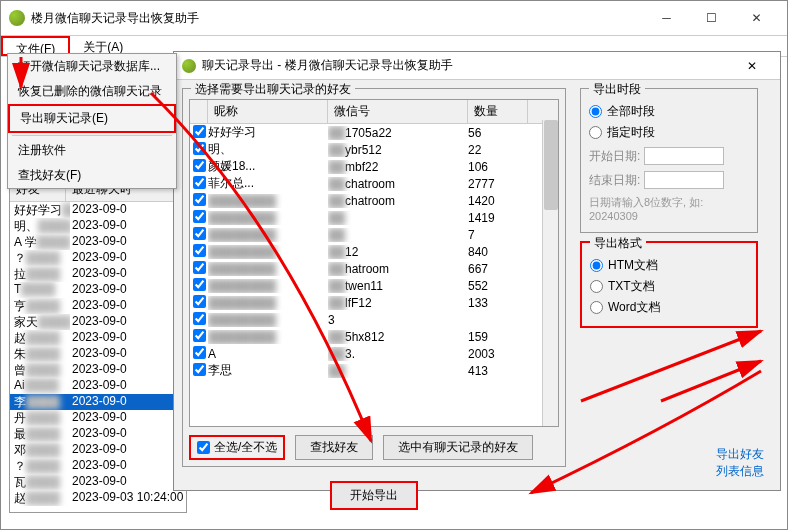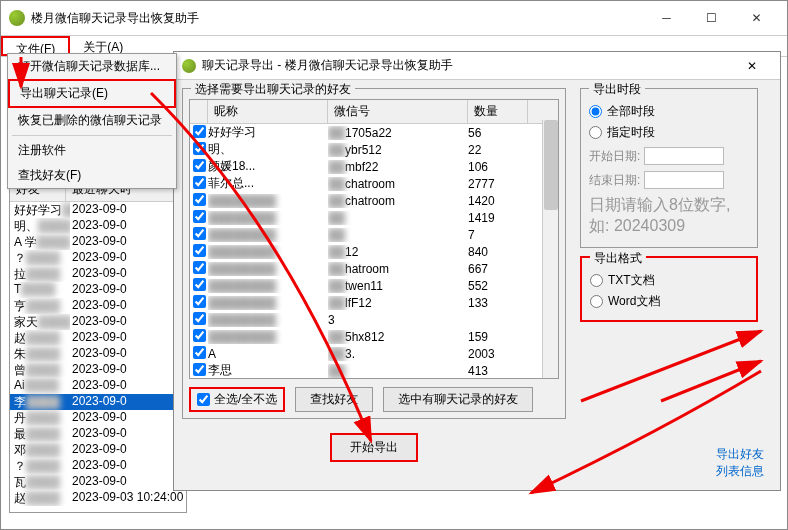--- a/index.html
+++ b/index.html
@@ -33,21 +33,21 @@
 .dialog .dlg-title .app-icon { width: 14px; height: 14px; border-radius: 50%; background: radial-gradient(circle at 30% 30%, #9acd32, #6b8e23); margin-right: 6px; }
 .dialog .dlg-title .ttxt { flex: 1; }
 .dialog .dlg-title .win-btn { width: 40px; text-align: center; }
 
 .group { border: 1px solid #999; margin: 8px; position: relative; padding: 10px 6px 6px; }
 .group .glabel { position: absolute; top: -8px; left: 8px; background: #f0f0f0; padding: 0 4px; }
 .dlg-body { display: flex; }
 .left-col { width: 400px; }
 .right-col { width: 190px; }
 
-.friend-list { height: 280px; border: 1px solid #999; background: #fff; overflow: hidden; position: relative; }
+.friend-list { height: 328px; border: 1px solid #999; background: #fff; overflow: hidden; position: relative; }
 .friend-list .thdr { display: flex; background: #f0f0f0; border-bottom: 1px solid #ccc; position: sticky; top: 0; }
 .friend-list .thdr > div { padding: 3px 6px; border-right: 1px solid #ccc; }
 .friend-list .trow { display: flex; height: 17px; align-items: center; }
 .friend-list .trow .cb { width: 18px; text-align: center; }
 .friend-list .trow > div { overflow: hidden; white-space: nowrap; }
 .friend-list .c-nick { width: 120px; }
 .friend-list .c-wx { width: 140px; }
 .friend-list .c-cnt { width: 60px; }
 .friend-list .scrollbar { position: absolute; right: 0; top: 20px; width: 16px; bottom: 0; background: #f0f0f0; border-left: 1px solid #ccc; }
 .friend-list .thumb { position: absolute; top: 0; width: 14px; left: 1px; height: 90px; background: #c8c8c8; border-radius: 2px; }
@@ -57,21 +57,21 @@
 .btn { border: 1px solid #999; background: #e8e8e8; padding: 3px 14px; cursor: default; }
 .sel-all { border: 2px solid #e00; padding: 2px 6px; display: inline-flex; align-items: center; gap: 4px; }
 
 .start-btn-wrap { text-align: center; margin-top: 14px; }
 .start-btn { border: 2px solid #e00; padding: 4px 18px; display: inline-block; background: #e8e8e8; }
 
 .right-col .group { margin: 8px 6px; }
 .radio-row { display: flex; align-items: center; gap: 5px; margin: 4px 2px; }
 .date-row { display: flex; align-items: center; gap: 4px; margin: 6px 2px; color: #888; }
 .date-row input { width: 80px; border: 1px solid #bbb; height: 18px; }
-.hint { color: #999; font-size: 16px; margin: 4px 2px; }
+.hint { color: #999; font-size: 11px; margin: 4px 2px; }
 
 .fmt-group { border: 2px solid #e00; }
 
 .bottom-link { position: absolute; right: 16px; bottom: 10px; color: #0066cc; line-height: 1.4; }
 
 svg.annot { position: absolute; top: 0; left: 0; width: 788px; height: 530px; pointer-events: none; z-index: 10; }
 svg.annot line, svg.annot path { stroke: #e00; stroke-width: 3; fill: none; }
 svg.annot polygon { fill: #e00; }
 </style>
 </head>
@@ -85,22 +85,22 @@
   <div class="win-btn">✕</div>
 </div>
 
 <div class="menubar">
   <div class="mitem hl">文件(F)</div>
   <div class="mitem">关于(A)</div>
 </div>
 
 <div class="dropdown">
   <div class="ditem">打开微信聊天记录数据库...</div>
+  <div class="ditem">恢复已删除的微信聊天记录</div>
   <div class="ditem hl">导出聊天记录(E)</div>
-  <div class="ditem">恢复已删除的微信聊天记录</div>
   <div class="sep"></div>
   <div class="ditem">注册软件</div>
   <div class="ditem">查找好友(F)</div>
 </div>
 
 <div class="friends-pane">
   <div class="hdr">
     <div style="width:56px">好友</div>
     <div style="flex:1">最近聊天时</div>
   </div>
@@ -326,20 +326,24 @@
           </div>
         <div class="date-row">
             <span>结束日期:</span>
             <input style="">
           </div>
         <div class="hint">日期请输入8位数字, 如: 20240309</div>
       </div>
       <div class="group fmt-group">
         <div class="glabel">导出格式</div>
         <div class="radio-row">
+            <input type="radio" name="fmt" checked="" style="">
+            <span>HTM文档</span>
+          </div>
+        <div class="radio-row">
             <input type="radio" name="fmt" style="">
             <span>TXT文档</span>
           </div>
         <div class="radio-row">
             <input type="radio" name="fmt" style="">
             <span>Word文档</span>
           </div>
       </div>
       <div class="bottom-link">
         <span>导出好友</span><br><span>列表信息</span>

